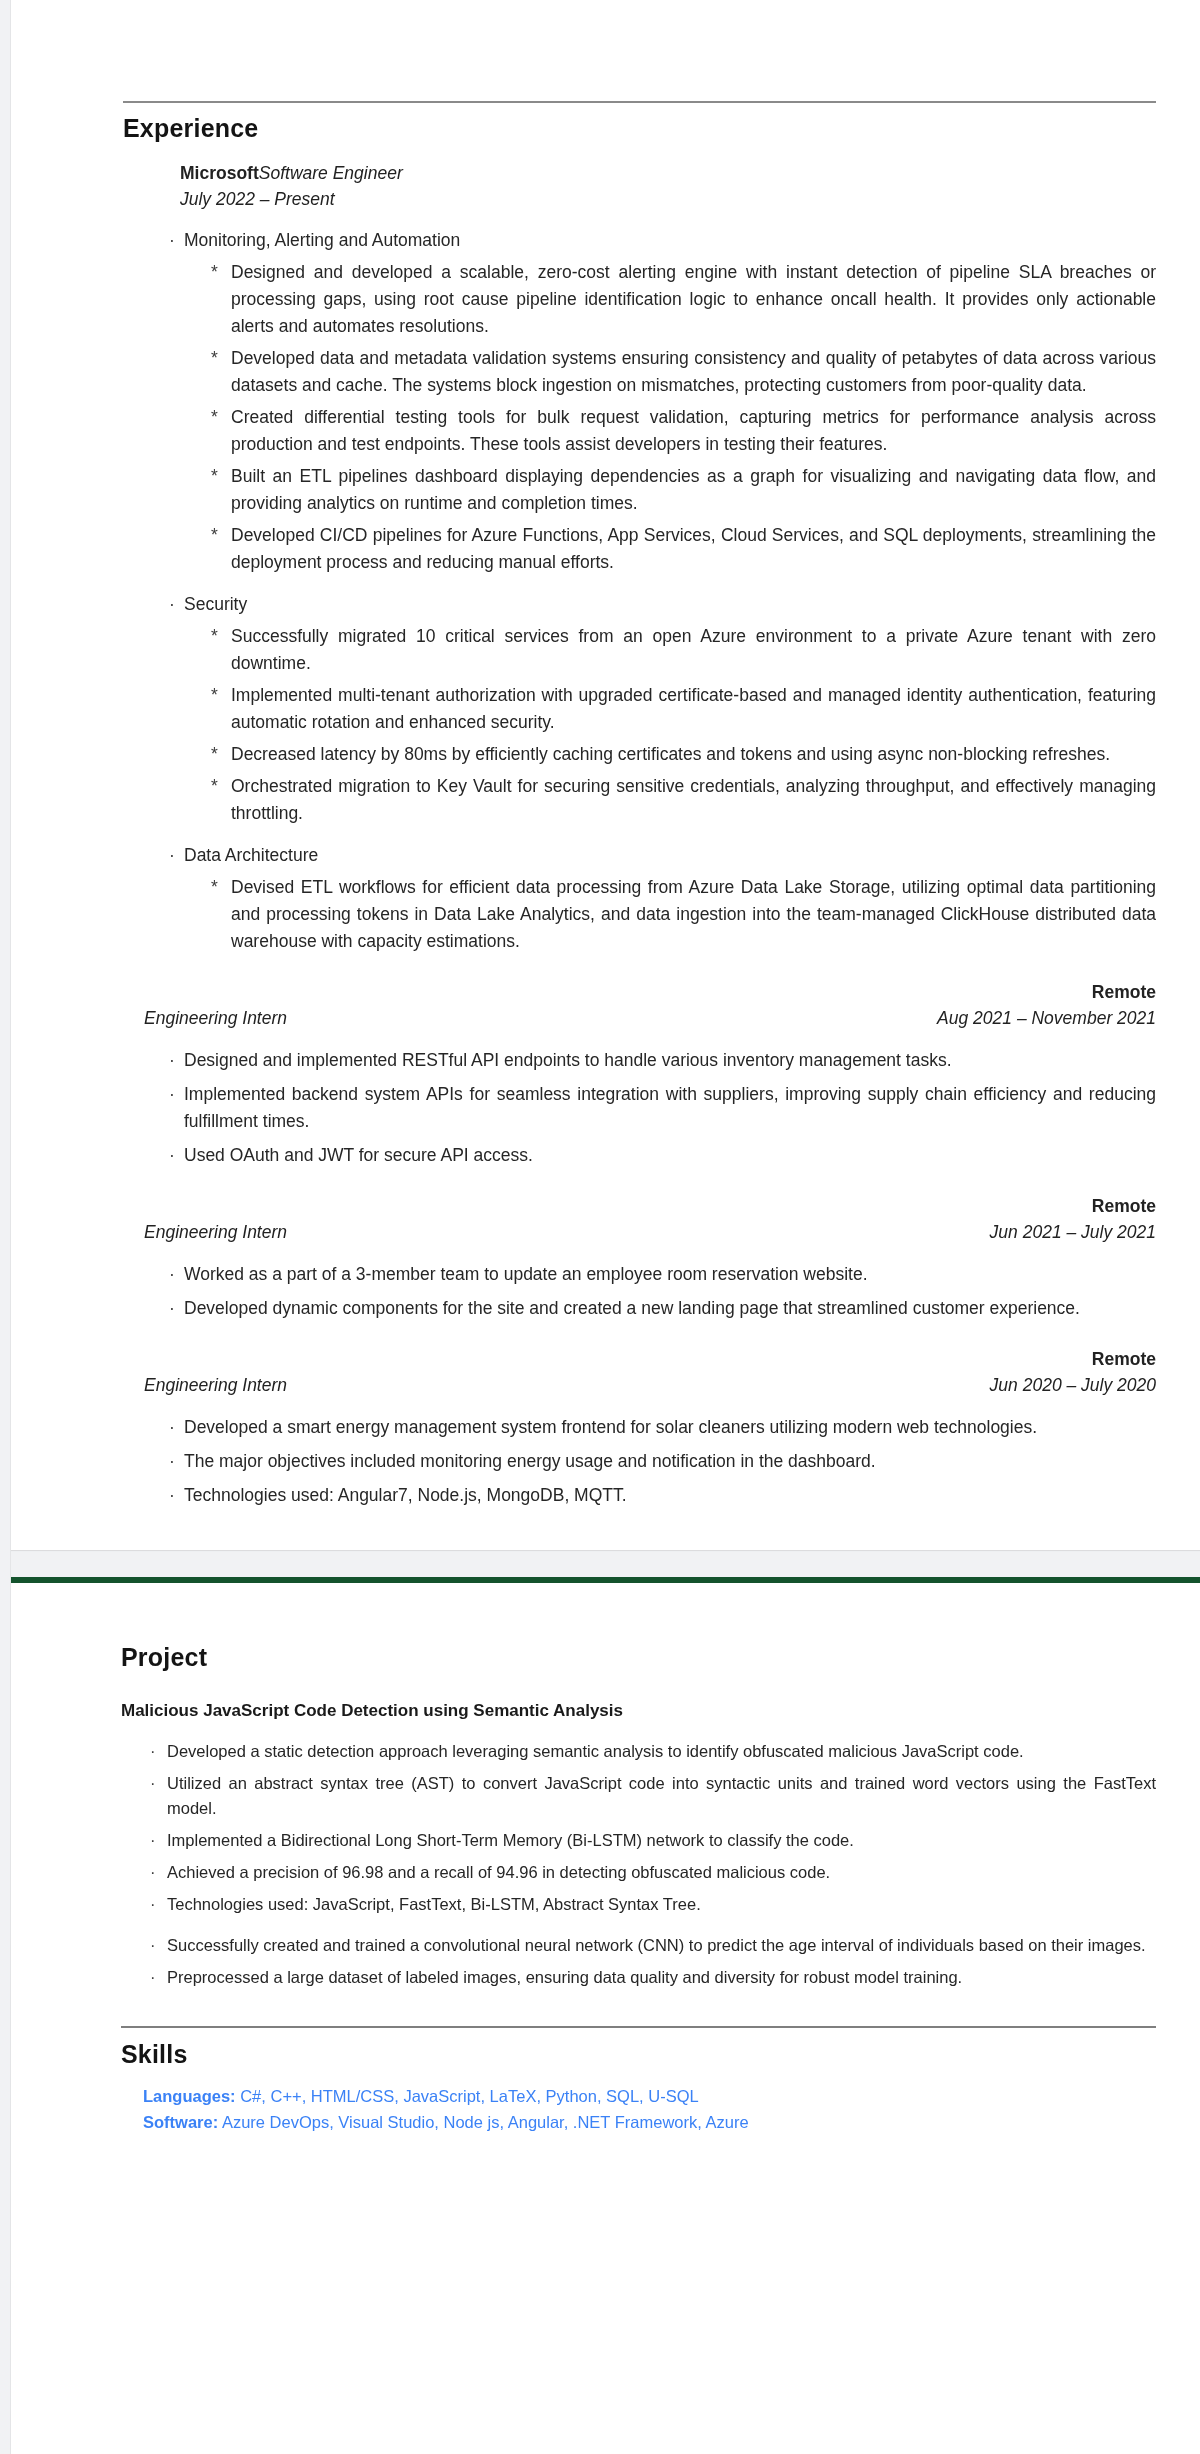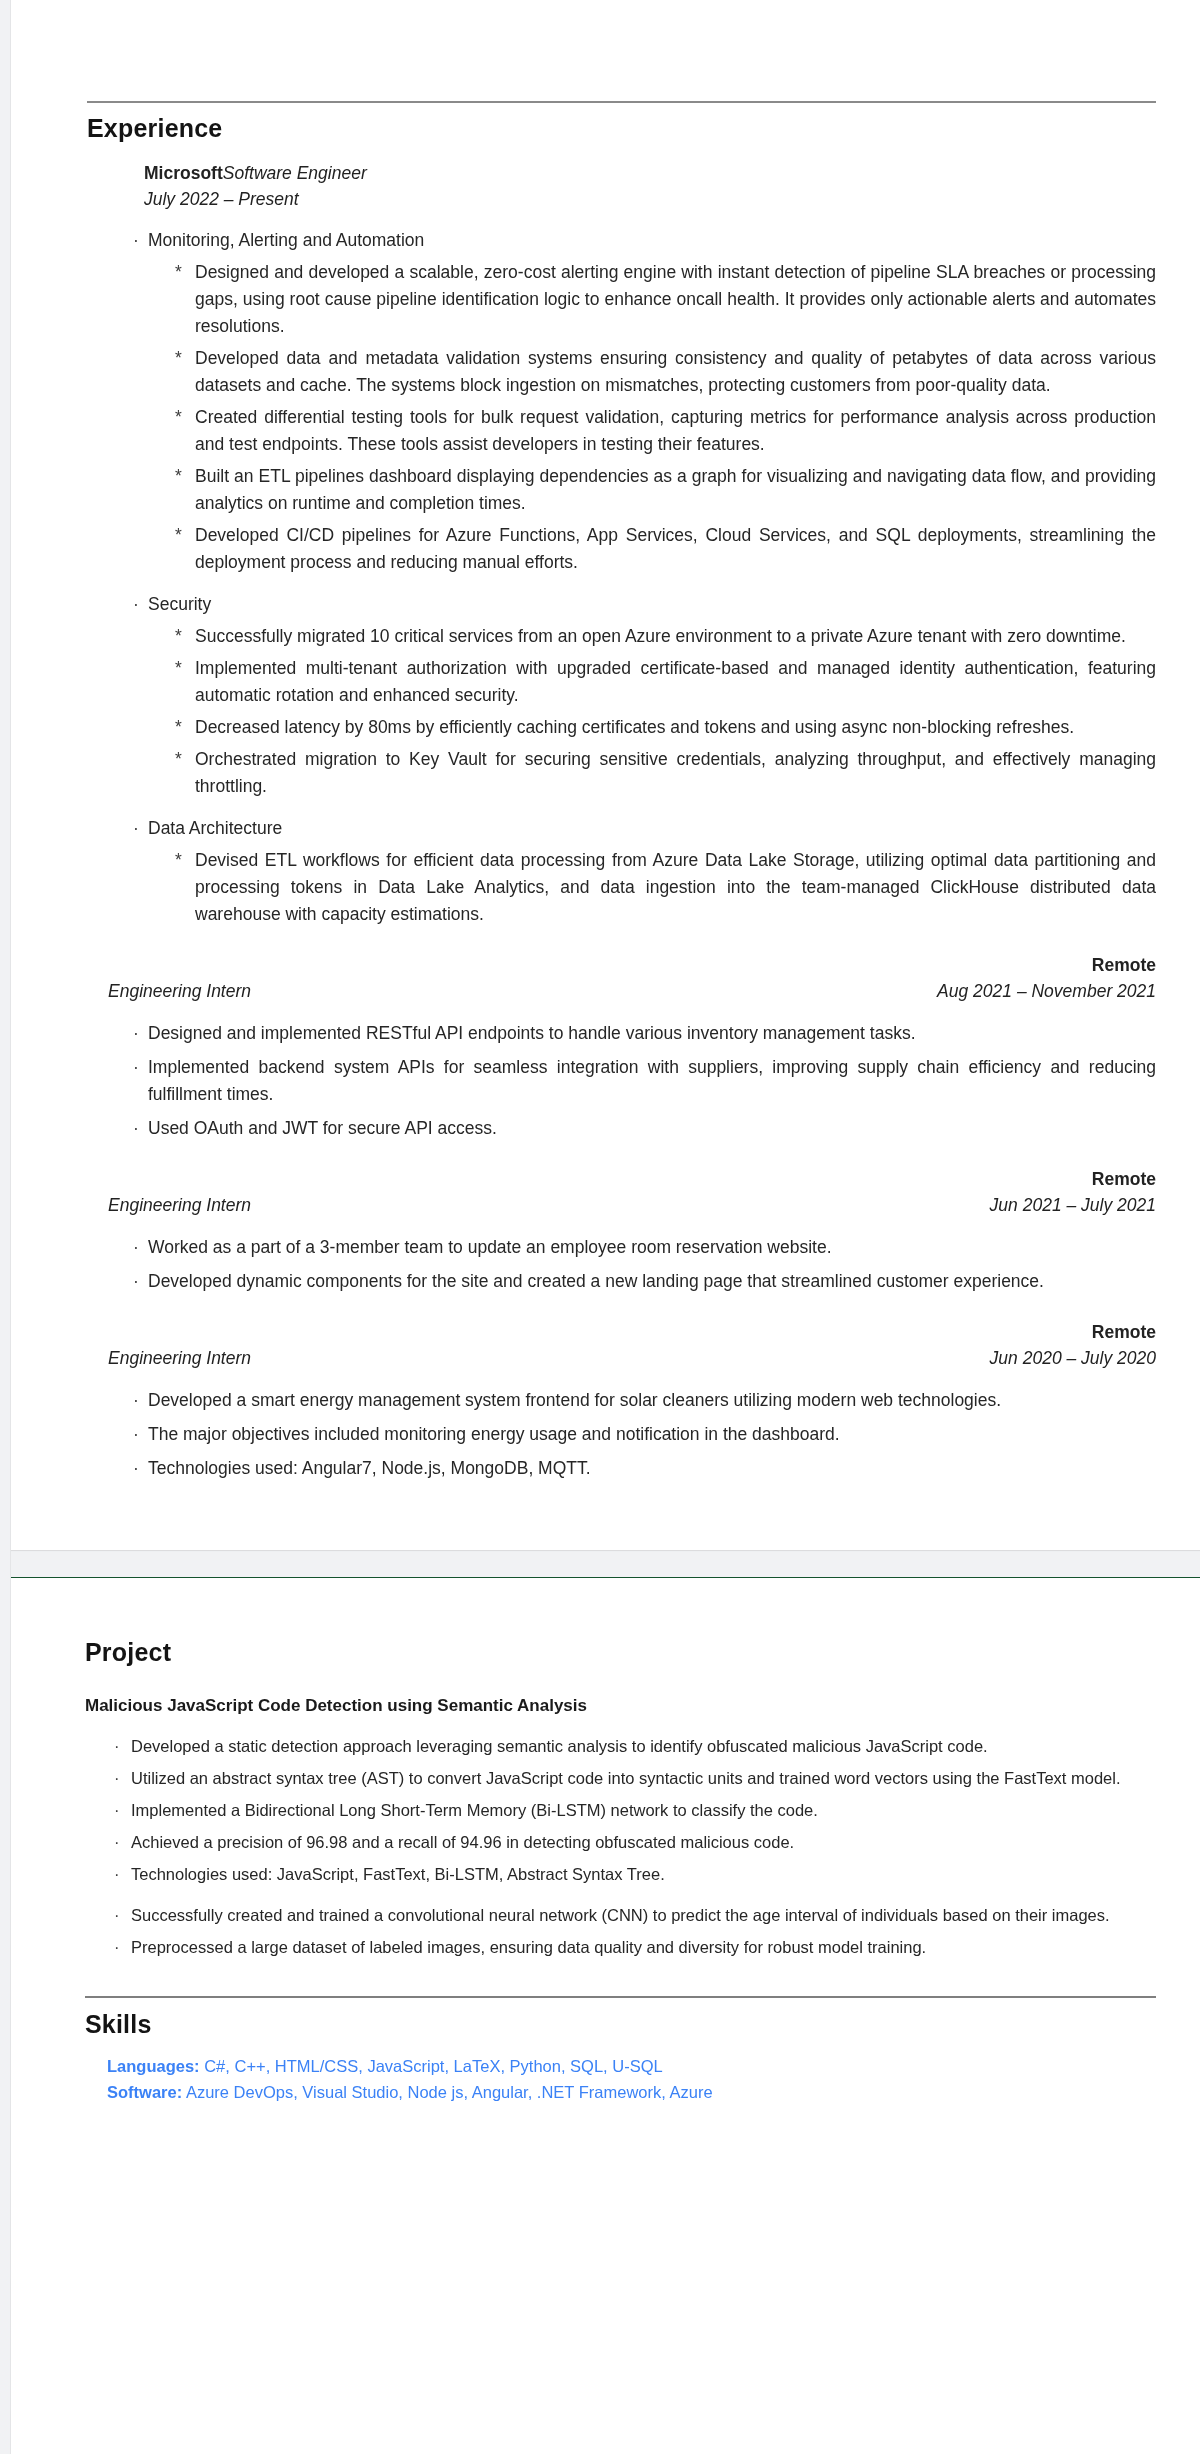--- a/index.html
+++ b/index.html
@@ -11,28 +11,28 @@
     color:#262626;
     position:relative;
     overflow:hidden;
   }
   .viewer { position:absolute; inset:0; }
   .left-gutter {
     position:absolute; left:0; top:0; width:11px; height:2454px;
     background:#f1f2f4; border-right:1px solid #e4e5e7; z-index:3;
   }
   .page {
-    position:absolute; left:11px; width:1189px; background:#ffffff; z-index:1;
+    position:absolute; left:11px; width:1189px; background:#ffffff; z-index:1;padding-left:36px;
   }
   .page1 { top:0; height:1551px; border-bottom:1px solid #dcdcde; }
   .page-gap {
     position:absolute; left:0; top:1552px; width:1200px; height:25px;
     background:#f1f2f4; z-index:2;
   }
-  .page2 { top:1577px; height:877px; border-top:1px solid #14532d; }
+  .page2 { top:1577px; height:877px; border-top:6px solid #14532d; }
 
   .p1-inner { position:relative; height:100%; padding:0 44px 0 76px; }
   .p2-inner { position:relative; height:100%; padding:0 44px 0 74px; }
 
   .rule { height:2px; background:#8a8a8a; }
   .rule-top { margin-top:101px; }
 
   h1.section {
     font-size:25px; font-weight:bold; color:#141414;
     margin-top:9px; line-height:32px; letter-spacing:0.2px;

